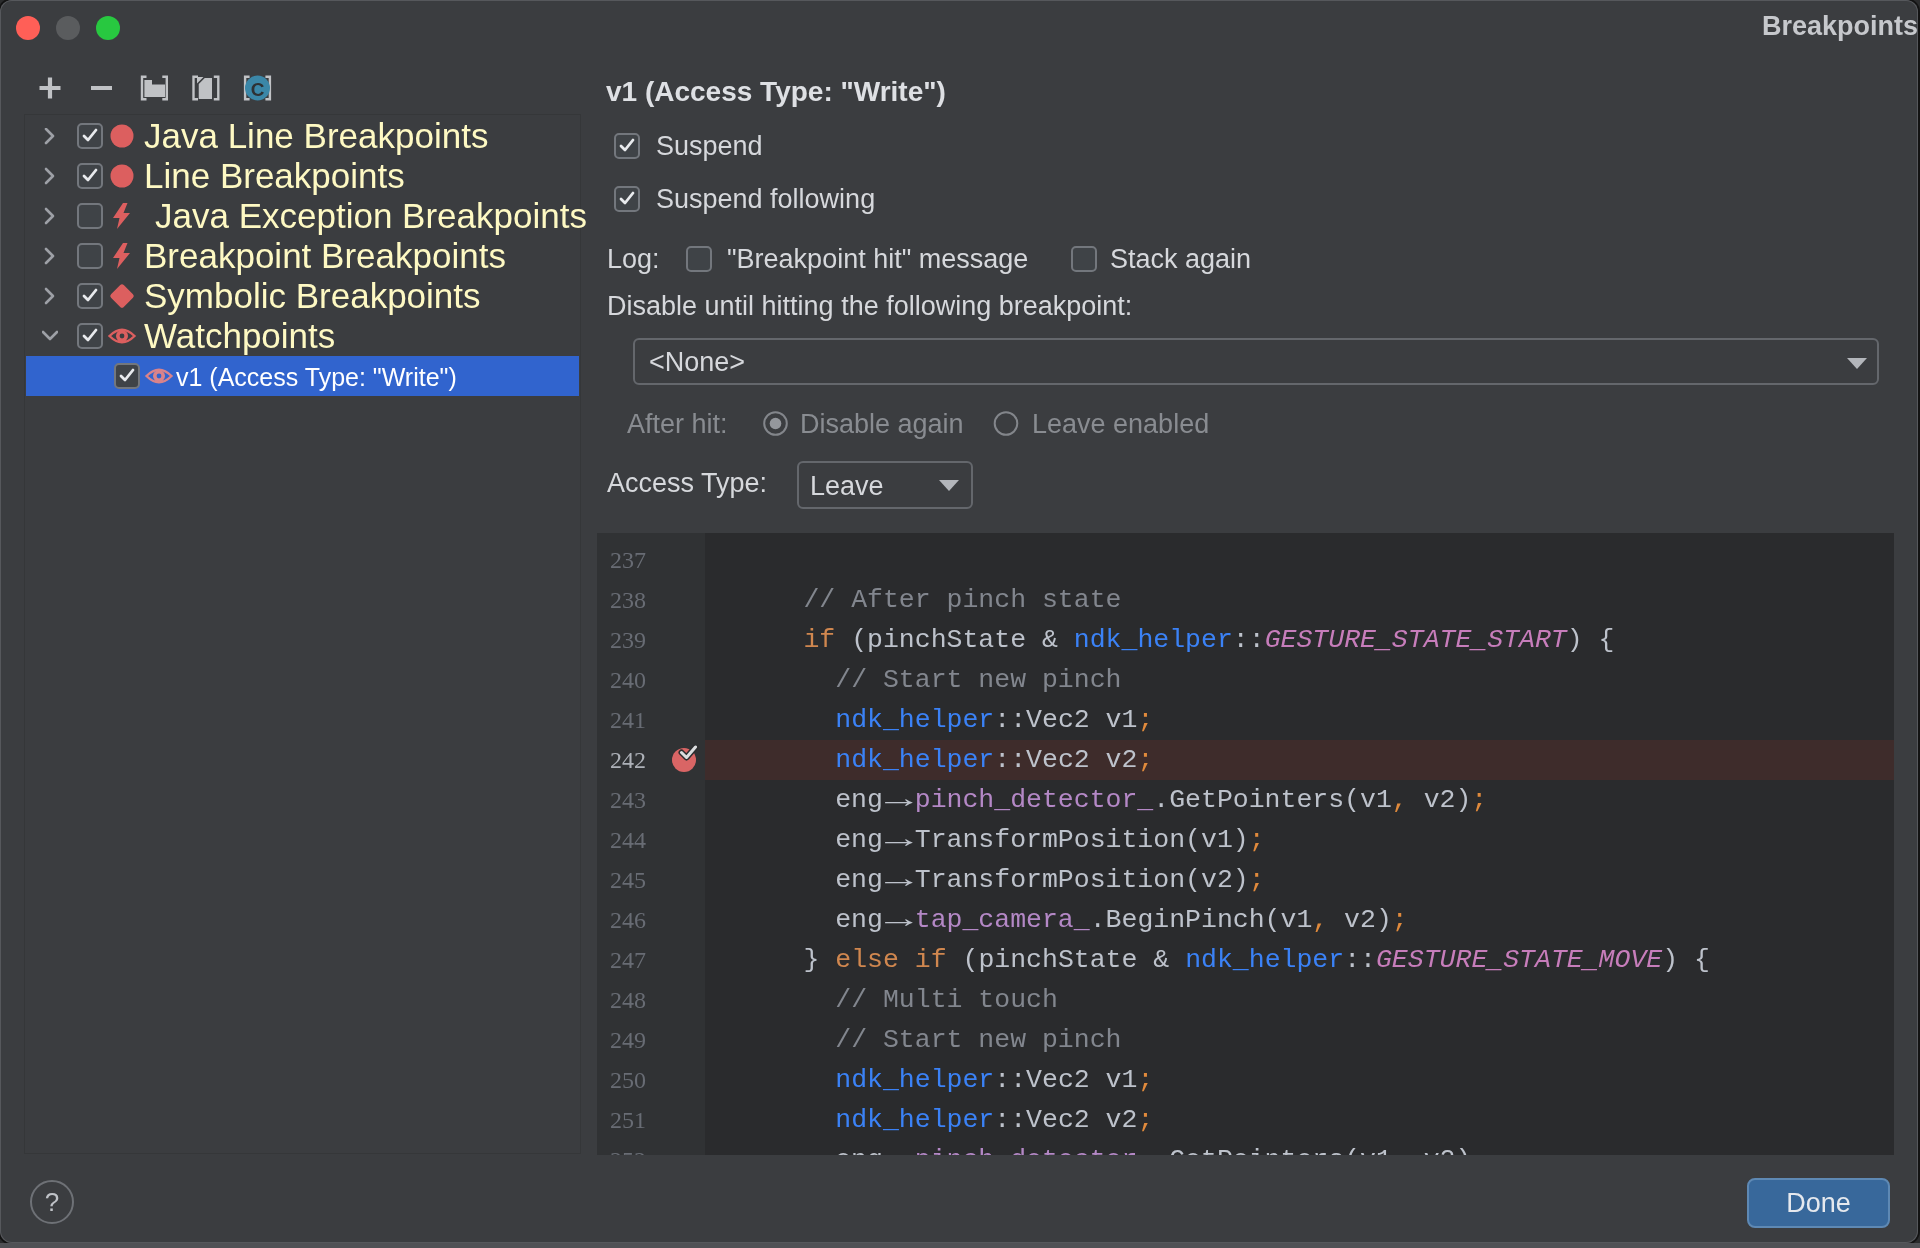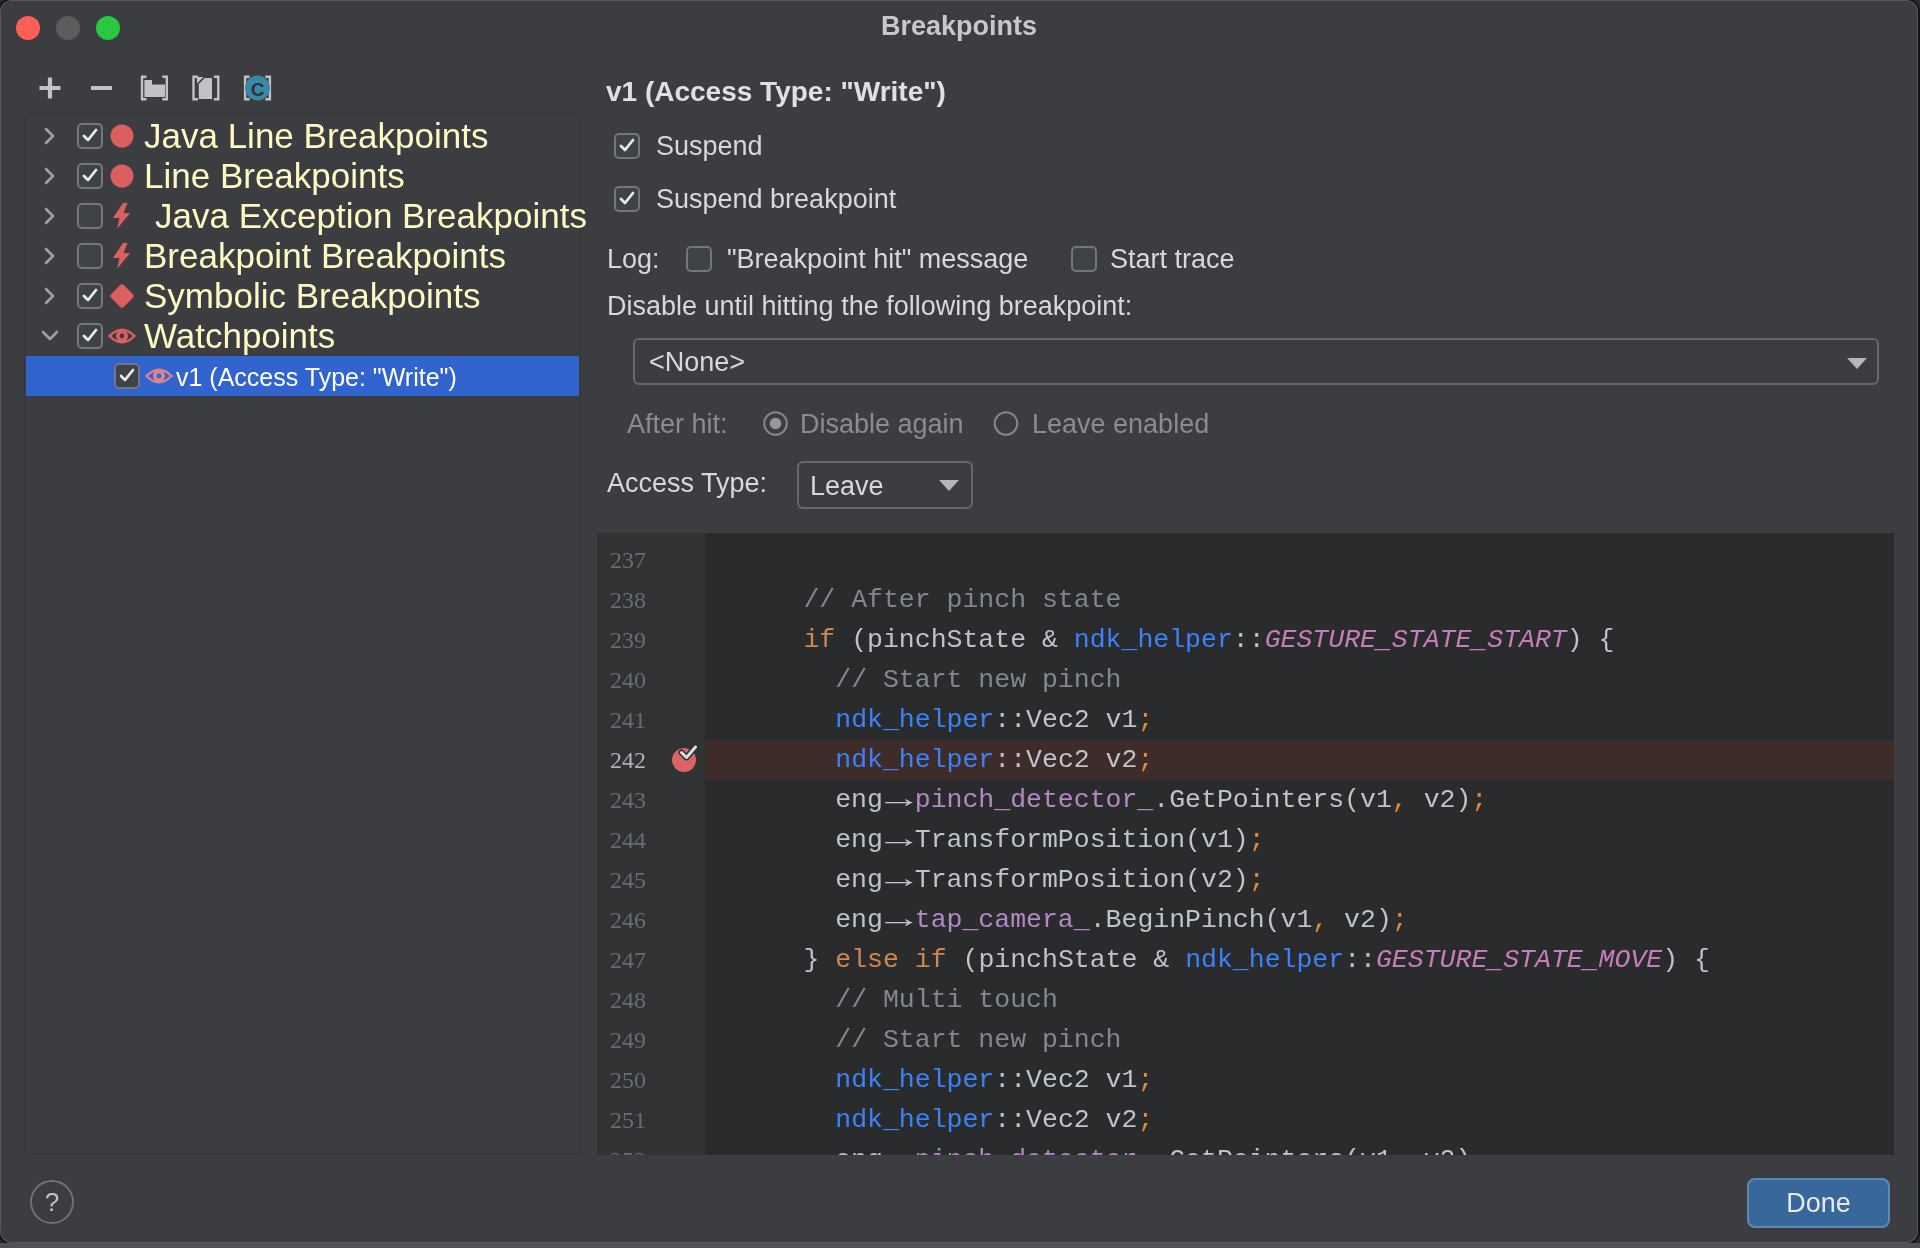--- a/index.html
+++ b/index.html
@@ -14,21 +14,21 @@
 .num{position:absolute;left:13px;color:#686c74;font-family:Liberation Serif, serif;font-size:24px;line-height:40px;white-space:pre}
 .cl{position:absolute;left:708px;color:#bdc2cb;font-family:"Liberation Mono",monospace;font-size:26.5px;line-height:40px;white-space:pre}
 .k{color:#d0874f}.ar{display:inline-block;width:31.8px;text-align:center;transform:scaleX(1.75);transform-origin:50% 50%}.c{color:#82868e}.p{color:#b488c6}.i{color:#c77dbb;font-style:italic}.o{color:#e08a3c}.n{color:#3b82f6}
 </style></head>
 <body>
 <div class="win">
 
   <div class="tl" style="left:16px;background:#ff5f57"></div>
   <div class="tl" style="left:56px;background:#5a5c5e"></div>
   <div class="tl" style="left:96px;background:#28c840"></div>
-  <div class="abs" style="left:0;right:0;top:11px;text-align:center;color:#c6c8cc;font-size:27px;font-weight:bold">Breakpoints</div>
+  <div class="abs" style="left:0;right:0;top:11px;text-align:right;color:#c6c8cc;font-size:27px;font-weight:bold">Breakpoints</div>
 
   <svg class="abs" style="left:36px;top:74px" width="250" height="28" viewBox="0 0 250 28">
     <g stroke="#c0c2c5" stroke-width="4.2" fill="none">
       <path d="M14,3.5 V24.5 M3.5,14 H24.5"></path>
       <path d="M55,14 H76"></path>
     </g>
     <g stroke="#c0c2c5" stroke-width="2.4" fill="none">
       <path d="M110.5,2.8 H106 V25.2 H110.5"></path>
       <path d="M126.3,2.8 H130.8 V25.2 H126.3"></path>
       <path d="M162,2.8 H157.5 V25.2 H162"></path>
@@ -119,27 +119,27 @@
         <svg width="20" height="20" viewBox="0 0 20 20">
           <path d="M4,10 L8,14 L16,4" stroke="#e8eaed" stroke-width="2.8" fill="none" stroke-linecap="round" stroke-linejoin="round"></path>
         </svg>
       </div>
     <div class="lbl" style="left:656px;top:131px">Suspend</div>
     <div class="cb" style="left:614px;top:186px">
         <svg width="20" height="20" viewBox="0 0 20 20">
           <path d="M4,10 L8,14 L16,4" stroke="#e8eaed" stroke-width="2.8" fill="none" stroke-linecap="round" stroke-linejoin="round"></path>
         </svg>
       </div>
-    <div class="lbl" style="left:656px;top:184px">Suspend breakpoint</div>
+    <div class="lbl" style="left:656px;top:184px">Suspend following</div>
 
     <div class="lbl" style="left:607px;top:244px">Log:</div>
     <div class="cb" style="left:686px;top:246px"></div>
     <div class="lbl" style="left:727px;top:244px">"Breakpoint hit" message</div>
     <div class="cb" style="left:1071px;top:246px"></div>
-    <div class="lbl" style="left:1110px;top:244px">Start trace</div>
+    <div class="lbl" style="left:1110px;top:244px">Stack again</div>
 
     <div class="lbl" style="left:607px;top:291px">Disable until hitting the following breakpoint:</div>
     <div class="combo" style="left:633px;top:338px;width:1246px;height:47px"></div>
     <div class="lbl" style="left:649px;top:347px">&lt;None&gt;</div>
     <svg class="abs" style="left:1847px;top:358px" width="20" height="11" viewBox="0 0 20 11">
         <path d="M0,0 H20 L10,11 z" fill="#b3b6bb"></path>
       </svg>
 
     <div class="lbl" style="left:627px;top:409px;color:#898c91">After hit:</div>
     <svg class="abs" style="left:762px;top:410px" width="260" height="27" viewBox="0 0 260 27">

